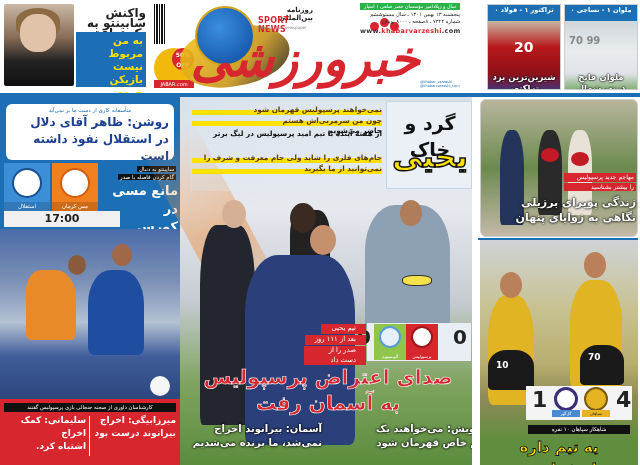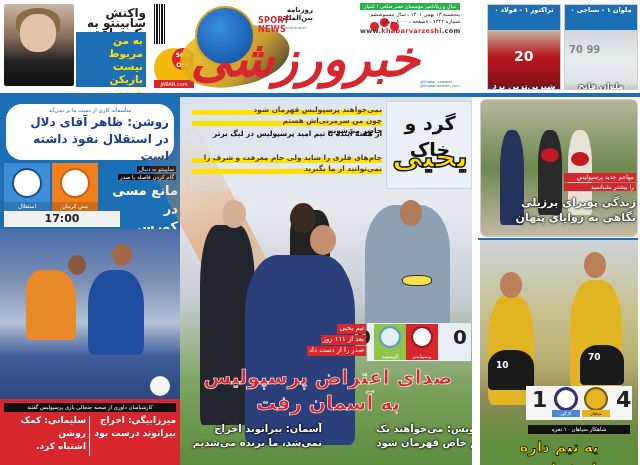--- a/index.html
+++ b/index.html
@@ -32,31 +32,31 @@
 .logo-dots{left:370px;top:18px;width:30px;height:14px}
 .logo-dots i{position:absolute;width:9px;height:9px;border-radius:50%;background:#d7262d}
 
 .info-green{left:360px;top:3px;width:100px;height:7px;background:#2bb34a;color:#fff;font-size:4.8px;line-height:7px;text-align:center}
 .info-line{left:360px;width:100px;font-size:5.2px;line-height:7px;color:#222}
 .info-url{left:360px;top:27px;width:100px;font-size:6.5px;font-weight:bold;color:#333;letter-spacing:.3px}
 .info-url b{color:#d7262d}
 .social{left:420px;top:80px;width:40px;font-size:3.5px;color:#1d6fb5}
 
 .thumb{top:4px;width:74px;height:86px;border:1px solid #ccc;overflow:hidden}
-.thumb-head{height:25px;background:#1d6fb5;color:#fff;font-size:6.5px;line-height:11px;text-align:center;font-weight:bold}
+.thumb-head{height:16px;background:#1d6fb5;color:#fff;font-size:6.5px;line-height:11px;text-align:center;font-weight:bold}
 .thumb-img{height:75px;position:relative}
 .thumb-cap{position:absolute;bottom:2px;right:3px;left:3px;font-size:8.5px;line-height:11px;color:#fff;font-weight:bold;text-align:center;text-shadow:0 0 2px #000,0 0 2px #000}
 #thumb1{left:487px}
 #thumb2{left:564px}
 #thumb1 .thumb-img{background:linear-gradient(180deg,#c9b6a3 0%,#b8181c 35%,#8d1116 70%,#2e3d9a 100%)}
 #thumb2 .thumb-img{background:linear-gradient(180deg,#cfd6da 0%,#e8ecef 40%,#dfe3e7 70%,#5f9a4a 100%)}
 .jersey-num{position:absolute;font-weight:bold;color:#fff;font-size:14px}
 
 #left-col{left:0;top:97px;width:180px;height:368px;background:#1d6fb5}
-.roshan-box{left:6px;top:104px;width:168px;height:56px;background:#fff;border-radius:16px;padding:2px 5px}
+.roshan-box{left:6px;top:104px;width:168px;height:56px;background:#fff;border-radius:6px;padding:2px 5px}
 .roshan-kicker{font-size:5.5px;color:#1d6fb5;text-align:center;line-height:8px}
 .roshan-title{font-size:12px;line-height:17px;color:#1d3f8f;font-weight:bold}
 .crest-e{left:4px;top:163px;width:46px;height:48px;background:#3c8ed6}
 .crest-m{left:52px;top:163px;width:46px;height:48px;background:#f07f1e}
 .crest-circ{position:absolute;left:8px;top:5px;width:30px;height:30px;border-radius:50%;background:#fff;border:2px solid #1a4e93}
 .crest-m .crest-circ{border-color:#d25d0f}
 .crest-lbl{position:absolute;left:0;bottom:0;width:100%;height:9px;font-size:5.5px;line-height:9px;color:#fff;text-align:center;background:rgba(0,0,0,.15)}
 .kickoff{left:4px;top:211px;width:116px;height:16px;background:#f0f0f0;color:#222;font-size:11px;font-weight:bold;text-align:center;line-height:16px}
 .messi-k1{left:72px;top:165px;width:104px;font-size:5.5px;line-height:8px;color:#fff}
 .messi-k1 span{background:#111;padding:0 2px}
@@ -95,21 +95,21 @@
 .side-dot{left:474px;top:221px;width:9px;height:9px;background:#f5c518;border-radius:2px}
 
 .score-card{left:367px;top:323px;width:104px;height:38px;background:#e8eef4}
 .score-num{top:325px;width:16px;font-size:20px;font-weight:bold;color:#222;text-align:center}
 .crest-p{left:406px;top:324px;width:32px;height:36px;background:#d7262d}
 .crest-a{left:374px;top:324px;width:32px;height:36px;background:#8fc54a}
 .crest-p .c,.crest-a .c{position:absolute;left:5px;top:2px;width:22px;height:22px;border-radius:50%;background:#fff;border:2px solid #a0161b}
 .crest-a .c{border-color:#5b9bd5;background:#e5f0fa}
 .crest-p .l,.crest-a .l{position:absolute;left:0;bottom:1px;width:100%;font-size:4.3px;color:#fff;text-align:center}
 .yahya-note{left:304px;top:324px;width:62px}
-.yahya-note span{display:block;background:#d7262d;color:#fff;font-size:6.8px;line-height:9.5px;margin-bottom:1.5px;padding:0 2px;text-align:right;margin-left:auto;width:fit-content}
+.yahya-note span{display:block;background:#d7262d;color:#fff;font-size:6.8px;line-height:9.5px;margin-bottom:1.5px;padding:0 10px;text-align:right;margin-left:auto;width:fit-content}
 .h-protest{left:186px;top:364px;width:284px;font-size:20px;line-height:26px;color:#d7262d;font-weight:bold;text-align:center;-webkit-text-stroke:.6px #fff}
 .sub-q{top:422px;width:130px;font-size:10px;line-height:14px;color:#fff;font-weight:bold;text-shadow:0 0 2px #000,0 0 3px #000}
 
 #right-col{left:472px;top:97px;width:168px;height:368px;background:#fff}
 .rc-photo1{left:480px;top:99px;width:158px;height:138px;background:linear-gradient(180deg,#b8b59c 0%,#6c8a4f 50%,#c4b9a7 100%);border-radius:6px;border:1px solid #ccc}
 .rc-p1{top:130px;width:24px;height:85px;border-radius:40% 40% 8% 8%}
 .rc-flowers{top:148px;width:18px;height:14px;border-radius:50%;background:#c31a25}
 .rc-tag{left:564px;top:173px;width:72px}
 .rc-tag span{display:block;background:#d7262d;color:#fff;font-size:6px;line-height:8.5px;margin-bottom:1px;text-align:right;padding:0 2px}
 .rc-title{left:486px;top:195px;width:150px;font-size:11px;line-height:15px;color:#fff;font-weight:bold;text-shadow:0 0 3px #000,0 0 2px #000}
@@ -220,21 +220,21 @@
 <div class="abs ball"></div>
 
 <div class="abs bottom-left"></div>
 <div class="abs bl-kicker rtl">کارشناسان داوری از صحنه جنجالی بازی پرسپولیس گفتند</div>
 <div class="abs bl-col rtl" style="left:94px">
   <div>میرزابیگی: اخراج</div>
   <div>بیرانوند درست بود</div>
 </div>
 <div class="abs bl-div"></div>
 <div class="abs bl-col rtl" style="left:4px">
-  <div>سلیمانی: کمک روشن</div>
+  <div>سلیمانی: کمک اخراج</div>
   <div>اشتباه کرد.</div>
 </div>
 
 <div id="center" class="abs"></div>
 <div class="abs orange-streak"></div>
 <div class="abs ct-box"></div>
 <div class="abs yahya-box"></div>
 <div class="abs yahya1 rtl">گرد و خاک</div>
 <div class="abs yahya2 rtl">یحیی</div>
 

